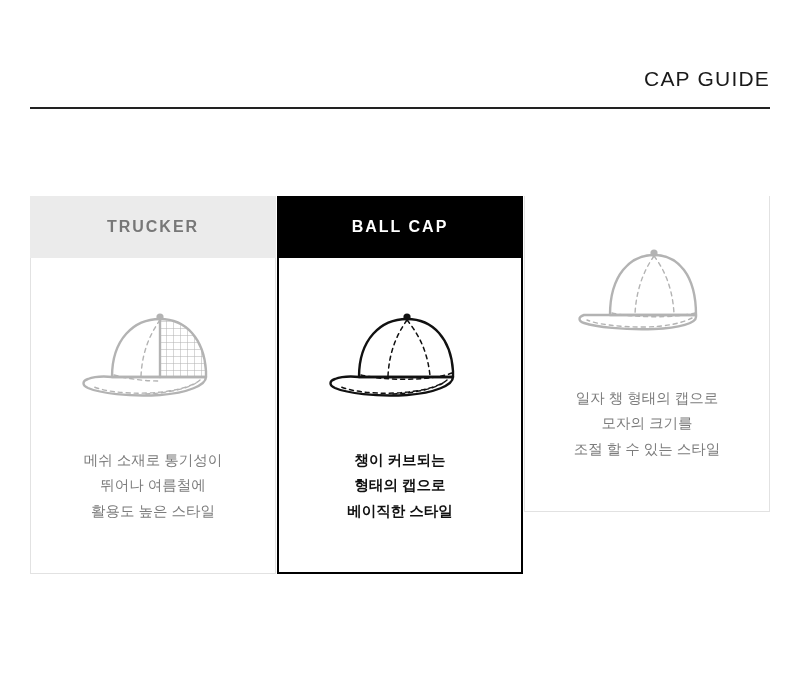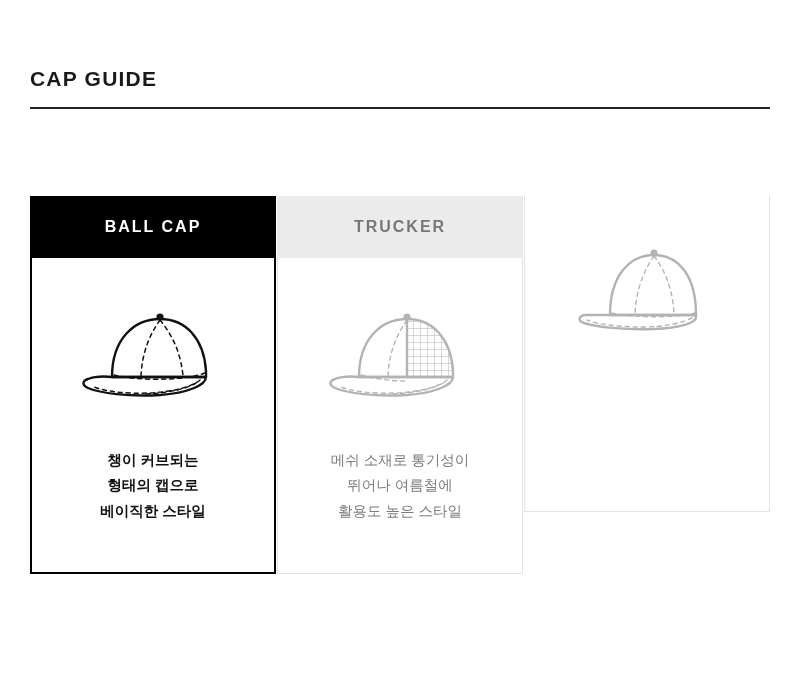--- a/index.html
+++ b/index.html
@@ -23,25 +23,26 @@
 
   
   .header {
     position: absolute;
     left: 30px;
     top: 68px;
     width: 740px;
   }
   .header-title {
     font-size: 21px;
-    font-weight: bold;
+    font-weight: normal;
     letter-spacing: 1.2px;
     color: #1a1a1a;
     line-height: 1;
     padding-bottom: 18px;
+    text-align: right;
   }
   .header-rule {
     border-bottom: 2px solid #222222;
     width: 740px;
     height: 0;
   }
 
   
   .cards {
     position: absolute;
@@ -121,55 +122,20 @@
 <body>
 
 <div class="page">
 
   <div class="header">
     <div class="header-title">CAP GUIDE</div>
     <div class="header-rule"></div>
   </div>
 
   <div class="cards">
-
-    <div class="card active">
-      <div class="card-head">
-        <span>BALL CAP</span>
-      </div>
-      <div class="card-body">
-        <div class="cap-art">
-          <svg width="170" height="120" viewBox="0 0 170 120" xmlns="http://www.w3.org/2000/svg">
-            <g fill="none" stroke="#111111" stroke-width="2.4" stroke-linecap="round" stroke-linejoin="round">
-
-              <path d="M44 84 C44 46 66 26 92 26 C118 26 136 46 138 78 L138 84 Z"></path>
-
-              <circle cx="92" cy="24" r="3.6" fill="#111111" stroke="none"></circle>
-
-              <path d="M138 84 C138 92 120 100 92 102 C60 104 32 100 20 95 C14 92 14 88 20 86 C30 82 44 84 44 84 Z"></path>
-            </g>
-            <g fill="none" stroke="#111111" stroke-width="1.5" stroke-dasharray="4 4" stroke-linecap="round">
-
-              <path d="M92 27 C80 44 74 62 73 83"></path>
-              <path d="M92 27 C106 44 113 62 115 83"></path>
-
-              <path d="M46 82 C70 88 116 88 137 80"></path>
-
-              <path d="M132 87 C124 94 104 99 80 100 C56 101 34 98 24 93"></path>
-              <path d="M128 90 C118 96 100 100 78 101"></path>
-            </g>
-          </svg>
-        </div>
-        <div class="caption">
-          <div>챙이 커브되는</div>
-          <div>형태의 캡으로</div>
-          <div>베이직한 스타일</div>
-        </div>
-      </div>
-    </div>
 
     <div class="card inactive">
       <div class="card-head">
         <span>TRUCKER</span>
       </div>
       <div class="card-body">
         <div class="cap-art">
           <svg width="170" height="120" viewBox="0 0 170 120" xmlns="http://www.w3.org/2000/svg">
             <defs>
               <pattern id="mesh" width="7" height="7" patternUnits="userSpaceOnUse">
@@ -193,36 +159,76 @@
           </svg>
         </div>
         <div class="caption">
           <div>메쉬 소재로 통기성이</div>
           <div>뛰어나  여름철에</div>
           <div>활용도 높은 스타일</div>
         </div>
       </div>
     </div>
 
+    <div class="card active">
+      <div class="card-head">
+        <span>BALL CAP</span>
+      </div>
+      <div class="card-body">
+        <div class="cap-art">
+          <svg width="170" height="120" viewBox="0 0 170 120" xmlns="http://www.w3.org/2000/svg">
+            <g fill="none" stroke="#111111" stroke-width="2.4" stroke-linecap="round" stroke-linejoin="round">
+
+              <path d="M44 84 C44 46 66 26 92 26 C118 26 136 46 138 78 L138 84 Z"></path>
+
+              <circle cx="92" cy="24" r="3.6" fill="#111111" stroke="none"></circle>
+
+              <path d="M138 84 C138 92 120 100 92 102 C60 104 32 100 20 95 C14 92 14 88 20 86 C30 82 44 84 44 84 Z"></path>
+            </g>
+            <g fill="none" stroke="#111111" stroke-width="1.5" stroke-dasharray="4 4" stroke-linecap="round">
+
+              <path d="M92 27 C80 44 74 62 73 83"></path>
+              <path d="M92 27 C106 44 113 62 115 83"></path>
+
+              <path d="M46 82 C70 88 116 88 137 80"></path>
+
+              <path d="M132 87 C124 94 104 99 80 100 C56 101 34 98 24 93"></path>
+              <path d="M128 90 C118 96 100 100 78 101"></path>
+            </g>
+          </svg>
+        </div>
+        <div class="caption">
+          <div>챙이 커브되는</div>
+          <div>형태의 캡으로</div>
+          <div>베이직한 스타일</div>
+        </div>
+      </div>
+    </div>
+
     <div class="card inactive">
       <div class="card-body">
         <div class="cap-art">
           <svg width="170" height="120" viewBox="0 0 170 120" xmlns="http://www.w3.org/2000/svg">
             <g fill="none" stroke="#b3b3b3" stroke-width="2.4" stroke-linecap="round" stroke-linejoin="round">
 
               <path d="M48 84 C48 44 68 24 92 24 C116 24 134 44 134 84 Z"></path>
               <circle cx="92" cy="22" r="3.6" fill="#b3b3b3" stroke="none"></circle>
 
               <path d="M134 84 L134 86 C134 92 118 97 92 98 C62 99 34 96 22 92 C16 90 16 86 22 84 Z"></path>
             </g>
             <g fill="none" stroke="#b3b3b3" stroke-width="1.4" stroke-dasharray="4 4" stroke-linecap="round">
               <path d="M92 25 C80 42 74 62 73 83"></path>
               <path d="M92 25 C105 42 111 62 112 83"></path>
               <path d="M50 82 C72 87 114 87 133 82"></path>
               <path d="M130 87 C120 92 104 96 80 96 C56 96 34 93 25 89"></path>
             </g>
           </svg>
         </div>
+        <div class="caption">
+          <div>일자 챙 형태의 캡으로</div>
+          <div>모자의 크기를</div>
+          <div>조절 할 수 있는 스타일</div>
+        </div>
       </div>
     </div>
 
   </div>
 </div>
 
 </body></html>

